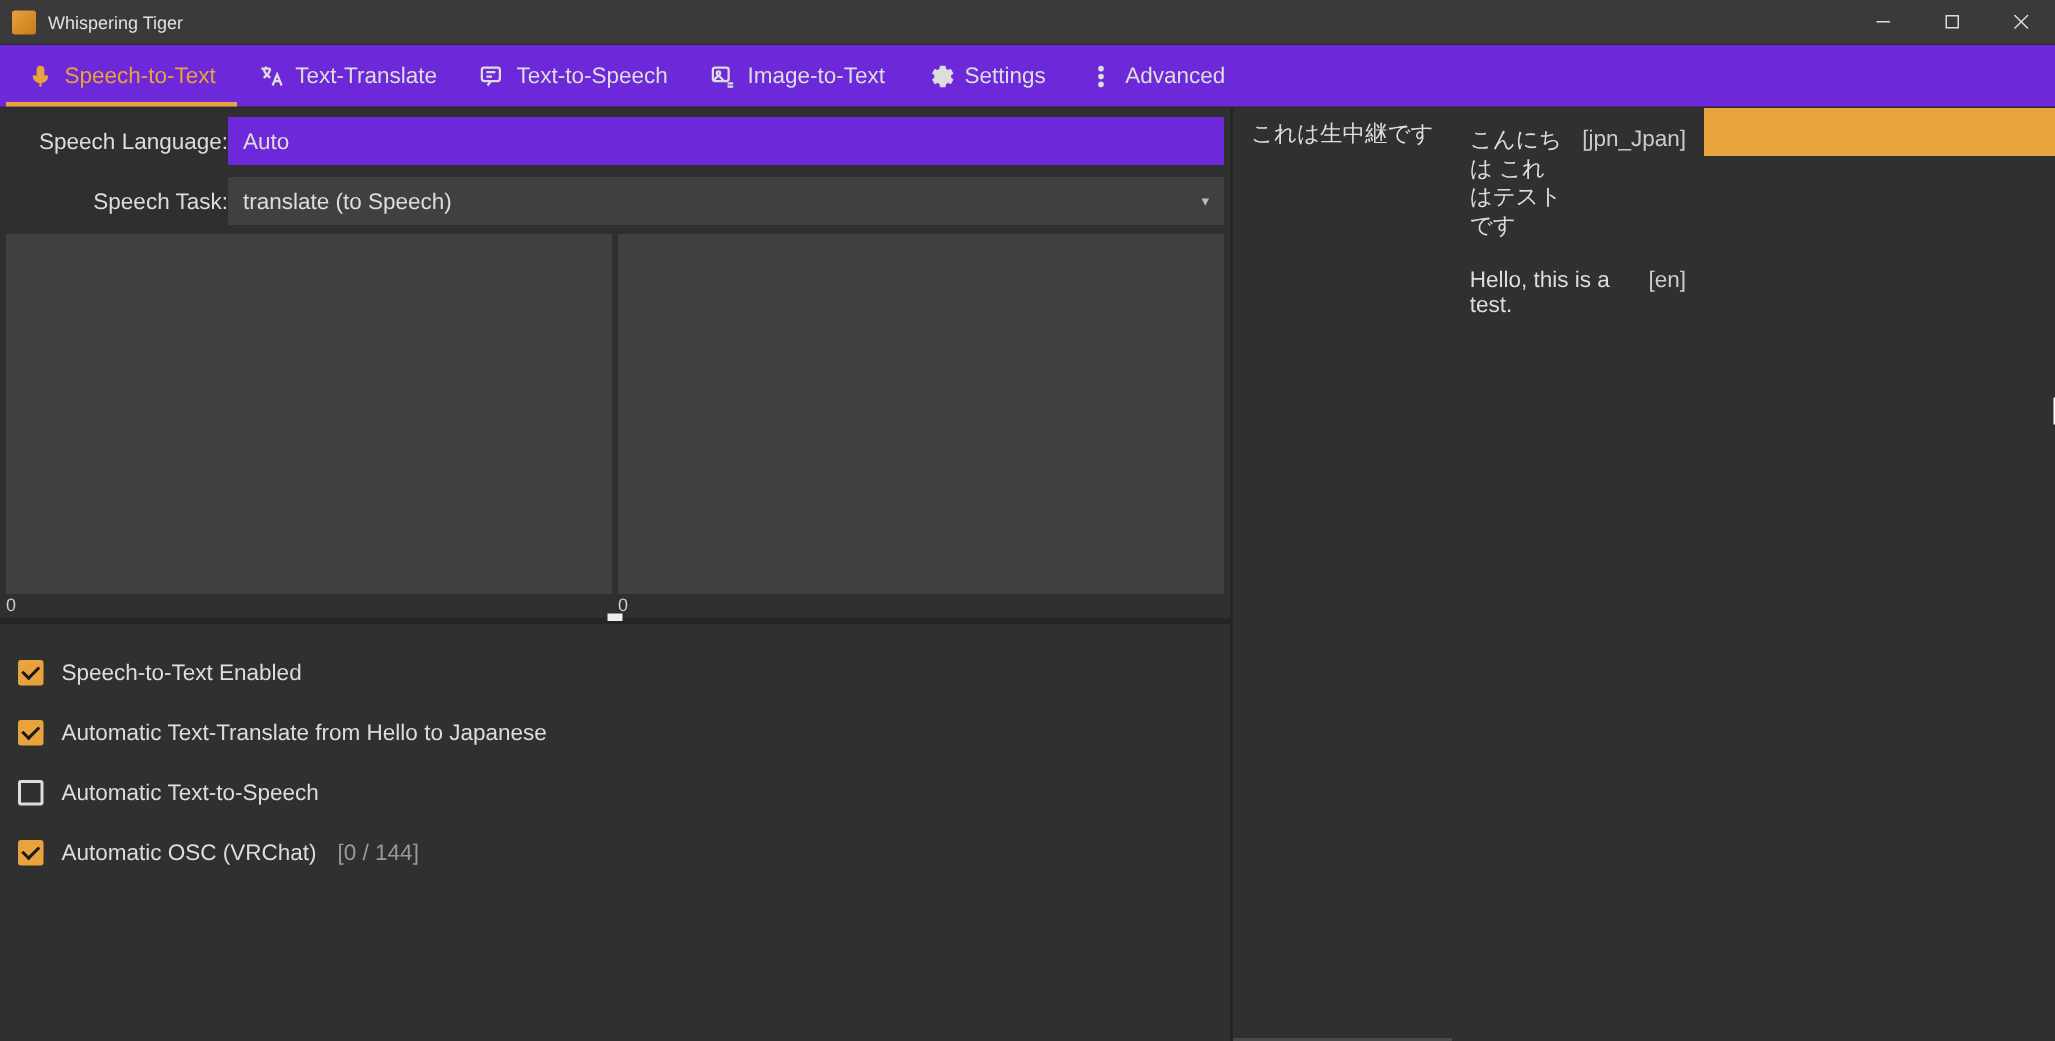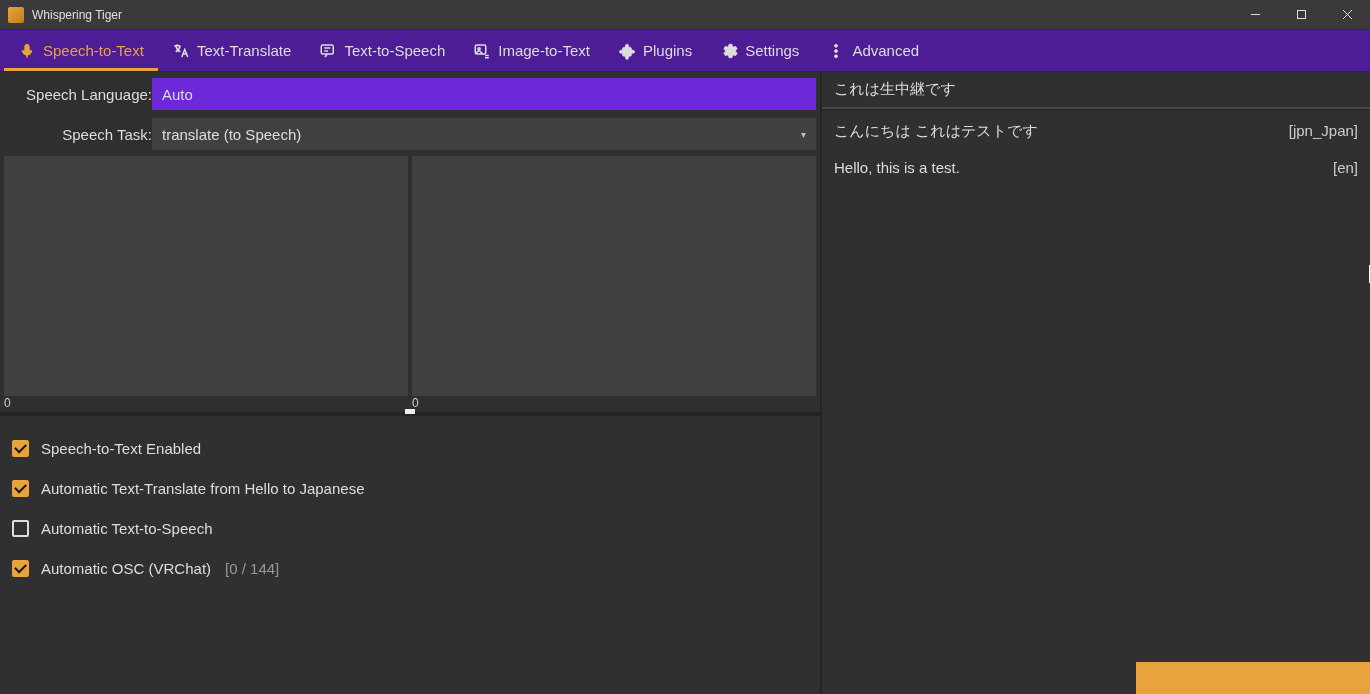--- a/index.html
+++ b/index.html
@@ -33,21 +33,21 @@
   .titlebar .spacer { flex: 1; }
   .titlebar .winbtn {
     width: 46px; height: 30px;
     display: flex; align-items: center; justify-content: center;
     color: #dddddd; font-size: 12px;
   }
   .titlebar .winbtn svg { stroke: #dddddd; }
   
   .tabbar {
     display: flex;
-    background: #4c1d95;
+    background: #6d28d9;
     height: 42px;
     border-bottom: 1px solid #2a2a2a;
     align-items: stretch;
     padding-left: 4px;
   }
   .tab {
     display: flex;
     align-items: center;
     padding: 0 14px;
     gap: 7px;
@@ -78,21 +78,21 @@
   }
   .left {
     width: 820px;
     display: flex;
     flex-direction: column;
     background: #2f2f2f;
   }
   .right {
     flex: 1;
     display: flex;
-    flex-direction: column;
+    flex-direction: row;
     background: #303030;
     border-left: 2px solid #242424;
   }
 
   
   .form-area { padding: 4px 4px 0 4px; background:#2f2f2f; }
   .form-row {
     display: flex;
     align-items: center;
     height: 36px;
@@ -294,28 +294,20 @@
           <circle cx="8" cy="9" r="1.5"></circle>
           <path d="M4 15l4-4 5 5"></path>
           <path d="M16 18h5M16 21h5"></path>
         </svg>
     </span>
     <span>Image-to-Text</span>
   </div>
   <div class="tab">
     <span class="ticon">
       <svg viewBox="0 0 24 24" fill="#dddddd">
-          <path d="M20 11h-2V9c0-1-1-2-2-2h-2V5a2 2 0 1 0-4 0v2H8C7 7 6 8 6 9v2H4a2 2 0 1 0 0 4h2v2c0 1 1 2 2 2h2v2a2 2 0 1 0 4 0v-2h2c1 0 2-1 2-2v-2h2a2 2 0 1 0 0-4z"></path>
-        </svg>
-    </span>
-    <span>Plugins</span>
-  </div>
-  <div class="tab">
-    <span class="ticon">
-      <svg viewBox="0 0 24 24" fill="#dddddd">
           <path d="M12 8a4 4 0 1 0 0 8 4 4 0 0 0 0-8zm9 4a7 7 0 0 0-.1-1.2l2-1.6-2-3.4-2.4 1a7 7 0 0 0-2-1.2L16 3h-4l-.5 2.6a7 7 0 0 0-2 1.2l-2.4-1-2 3.4 2 1.6A7 7 0 0 0 7 12c0 .4 0 .8.1 1.2l-2 1.6 2 3.4 2.4-1a7 7 0 0 0 2 1.2L12 21h4l.5-2.6a7 7 0 0 0 2-1.2l2.4 1 2-3.4-2-1.6c.1-.4.1-.8.1-1.2z"></path>
         </svg>
     </span>
     <span>Settings</span>
   </div>
   <div class="tab">
     <span class="ticon">
       <svg viewBox="0 0 24 24" fill="#dddddd">
           <circle cx="12" cy="5" r="2"></circle>
           <circle cx="12" cy="12" r="2"></circle>

